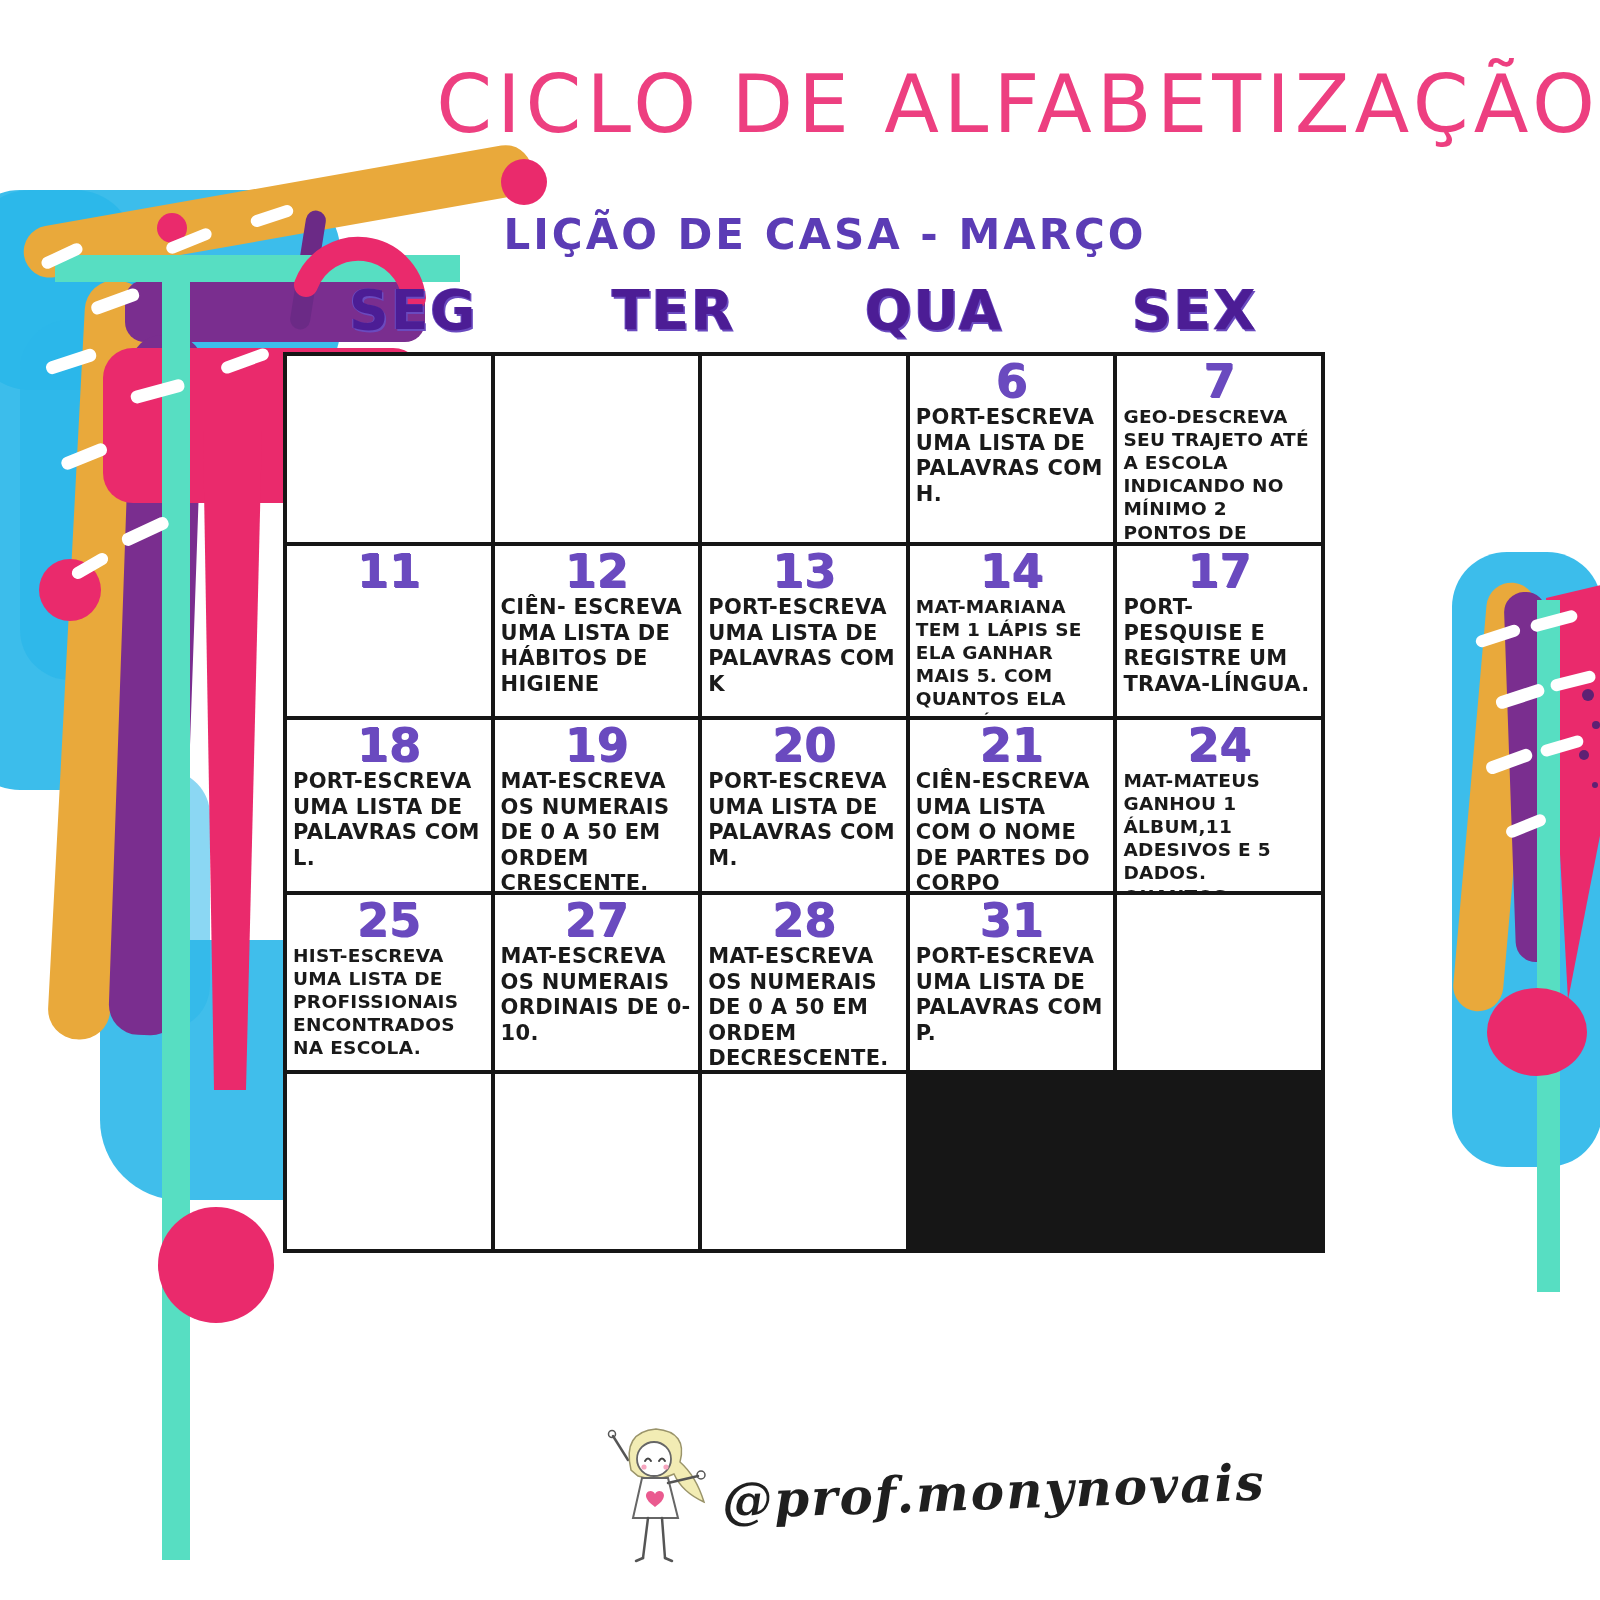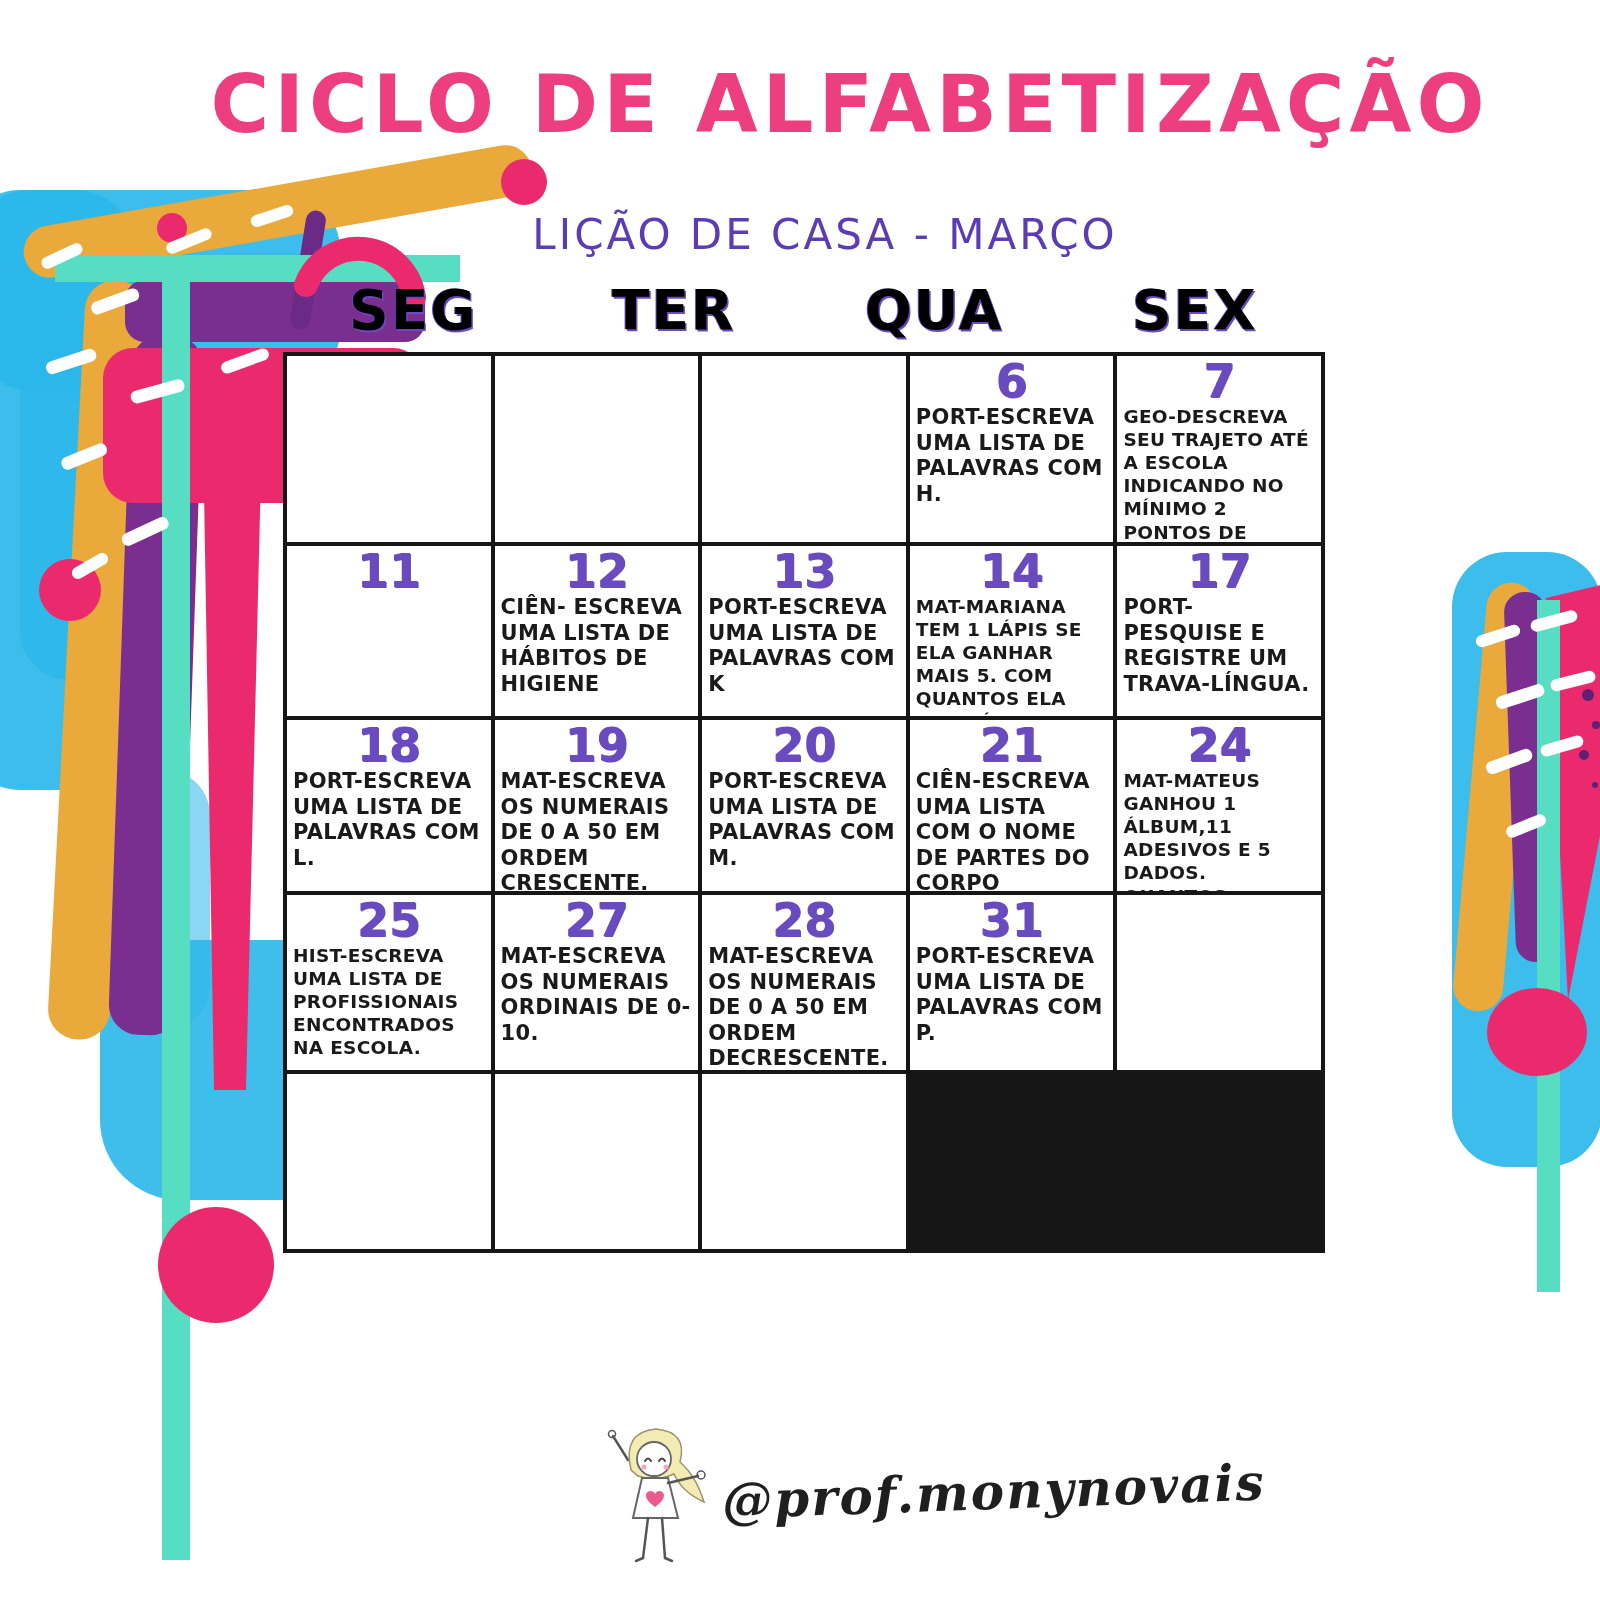--- a/index.html
+++ b/index.html
@@ -1,28 +1,28 @@
 <!DOCTYPE html>
 <html><head>
 <meta charset="utf-8">
 <style>
   html,body{margin:0;padding:0;background:#fff;}
   .canvas{position:relative;width:1600px;height:1600px;background:#ffffff;overflow:hidden;
           font-family:"DejaVu Sans",sans-serif;}
 
   
-  .title{position:absolute;top:58px;left:100px;width:1500px;text-align:center;
-         font-size:80px;font-weight:bold;letter-spacing:5px;color:#ED3F80;}
+  .title{position:absolute;top:58px;left:100px;width:1500px;text-align:right;
+         font-size:80px;font-weight:normal;letter-spacing:5px;color:#ED3F80;}
   .subtitle{position:absolute;top:210px;left:50px;width:1550px;text-align:center;
-            font-size:42px;font-weight:normal;letter-spacing:3px;color:#5B3CB5;}
+            font-size:42px;font-weight:bold;letter-spacing:3px;color:#5B3CB5;}
 
   
   .day-headers{position:absolute;top:278px;left:283px;width:1042px;display:flex;}
   .day-header{flex:1;text-align:center;font-size:55px;font-weight:bold;letter-spacing:2px;
-              color:#000000;text-shadow:1.5px 1.5px 0 #6A4ABF, -1px 0 0 #6A4ABF;}
+              color:#4c1d95;text-shadow:1.5px 1.5px 0 #6A4ABF, -1px 0 0 #6A4ABF;}
 
   
   .grid{position:absolute;top:352px;left:283px;width:1042px;box-sizing:border-box;
         background:#161616;border:4px solid #161616;display:grid;
         grid-template-columns:repeat(5,1fr);grid-template-rows:186px 170px 171px 175px 175px;gap:4px;}
   .cell{background:#ffffff;display:flex;flex-direction:column;align-items:center;padding-top:2px;overflow:hidden;}
   .day-num{font-size:46px;font-weight:bold;color:#6A4ABF;line-height:1.02;
            text-shadow:1px 1px 0 #6A4ABF;}
   .task{font-size:21px;font-weight:bold;color:#1A1A1A;text-align:left;line-height:1.22;
         letter-spacing:.3px;padding:0 6px;}

